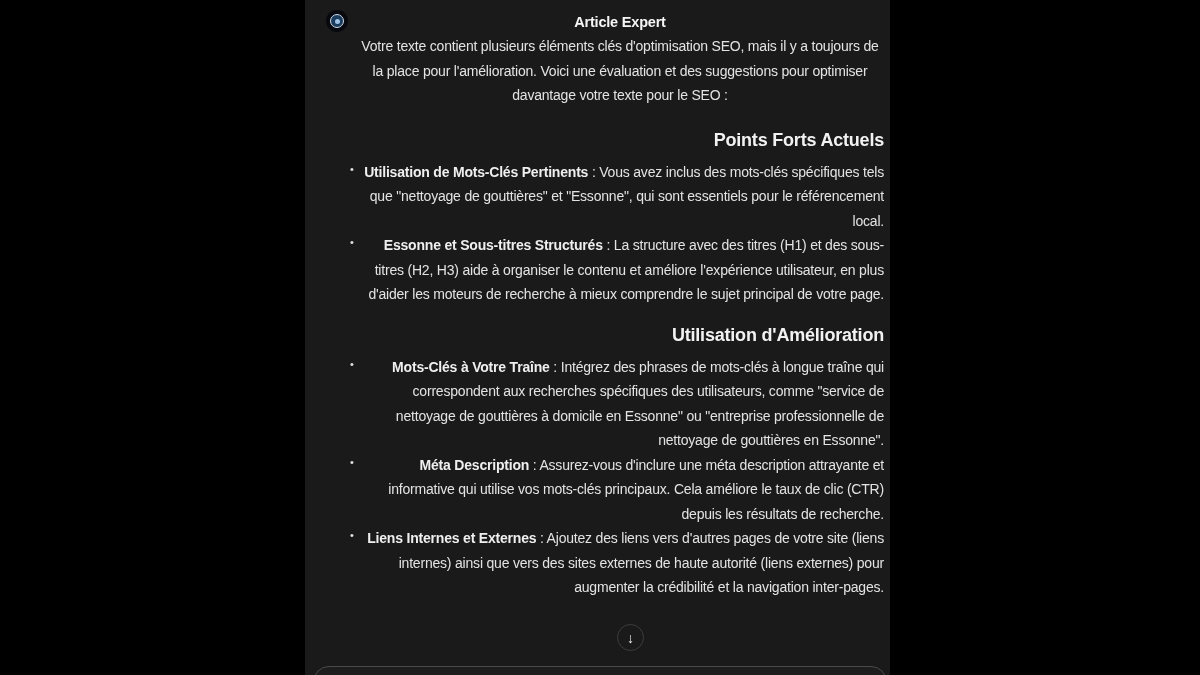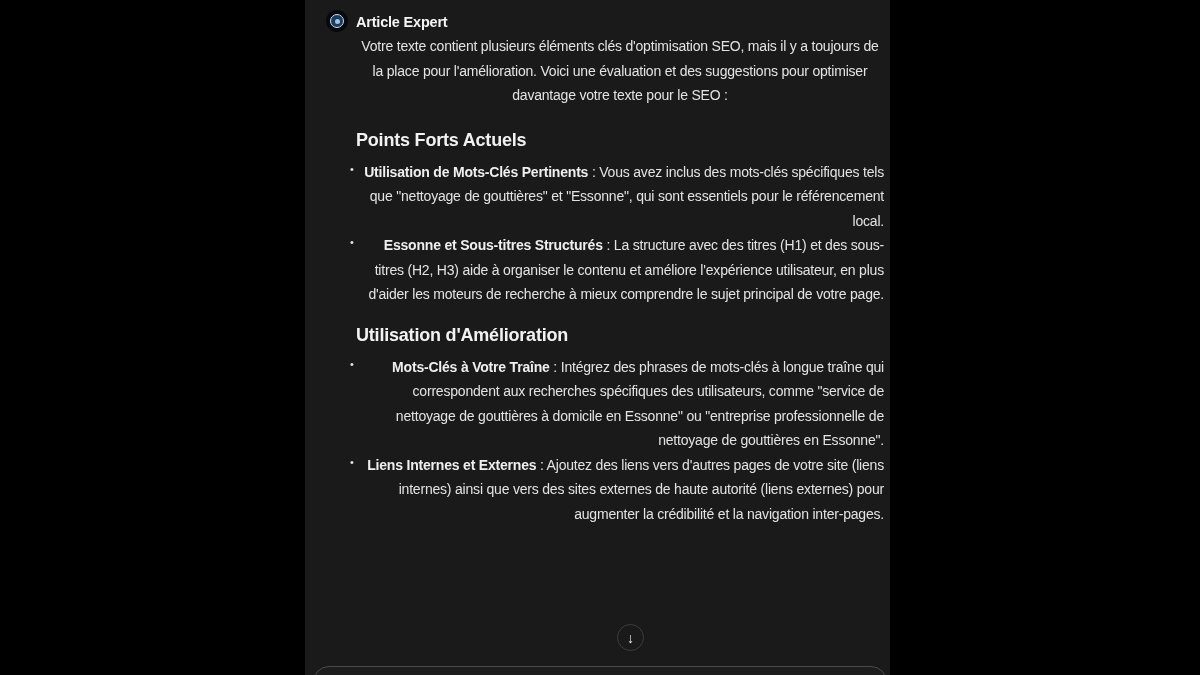--- a/index.html
+++ b/index.html
@@ -62,30 +62,32 @@
     font-size: 14px;
     letter-spacing: -0.2px;
     line-height: 24.5px;
   }
 
   .author-name {
     font-size: 14.5px;
     font-weight: 700;
     line-height: 20px;
     color: #f5f5f5;
+    text-align: center;
   }
 
   .intro { margin-top: 2px; text-align: center; }
 
   .section-heading {
     font-size: 18px;
     font-weight: 700;
     line-height: 24px;
     letter-spacing: -0.2px;
     color: #f2f2f2;
+    text-align: right;
   }
   .section-heading.first { margin-top: 20px; }
   .section-heading.second { margin-top: 16px; }
 
   ul.bullets {
     list-style: none;
     margin-top: 8px;
     margin-left: 5px;
     width: 523px;
     text-align: right;
@@ -160,20 +162,21 @@
 
       <ul class="bullets">
         <li><span class="bold-run">Utilisation de Mots-Clés Pertinents</span><span> : Vous avez inclus des mots-clés spécifiques tels que "nettoyage de gouttières" et "Essonne", qui sont essentiels pour le référencement local.</span></li>
         <li><span class="bold-run">Essonne et Sous-titres Structurés</span><span> : La structure avec des titres (H1) et des sous-titres (H2, H3) aide à organiser le contenu et améliore l'expérience utilisateur, en plus d'aider les moteurs de recherche à mieux comprendre le sujet principal de votre page.</span></li>
       </ul>
 
       <h3 class="section-heading second">Utilisation d'Amélioration</h3>
 
       <ul class="bullets">
         <li><span class="bold-run">Mots-Clés à Votre Traîne</span><span> : Intégrez des phrases de mots-clés à longue traîne qui correspondent aux recherches spécifiques des utilisateurs, comme "service de nettoyage de gouttières à domicile en Essonne" ou "entreprise professionnelle de nettoyage de gouttières en Essonne".</span></li>
+        <li><span class="bold-run">Méta Description</span><span> : Assurez-vous d'inclure une méta description attrayante et informative qui utilise vos mots-clés principaux. Cela améliore le taux de clic (CTR) depuis les résultats de recherche.</span></li>
         <li><span class="bold-run">Liens Internes et Externes</span><span> : Ajoutez des liens vers d'autres pages de votre site (liens internes) ainsi que vers des sites externes de haute autorité (liens externes) pour augmenter la crédibilité et la navigation inter-pages.</span></li>
       </ul>
     </div>
   </div>
 
   <div class="scroll-btn">
     <span class="arrow">↓</span>
   </div>
 
   <div class="composer"></div>

